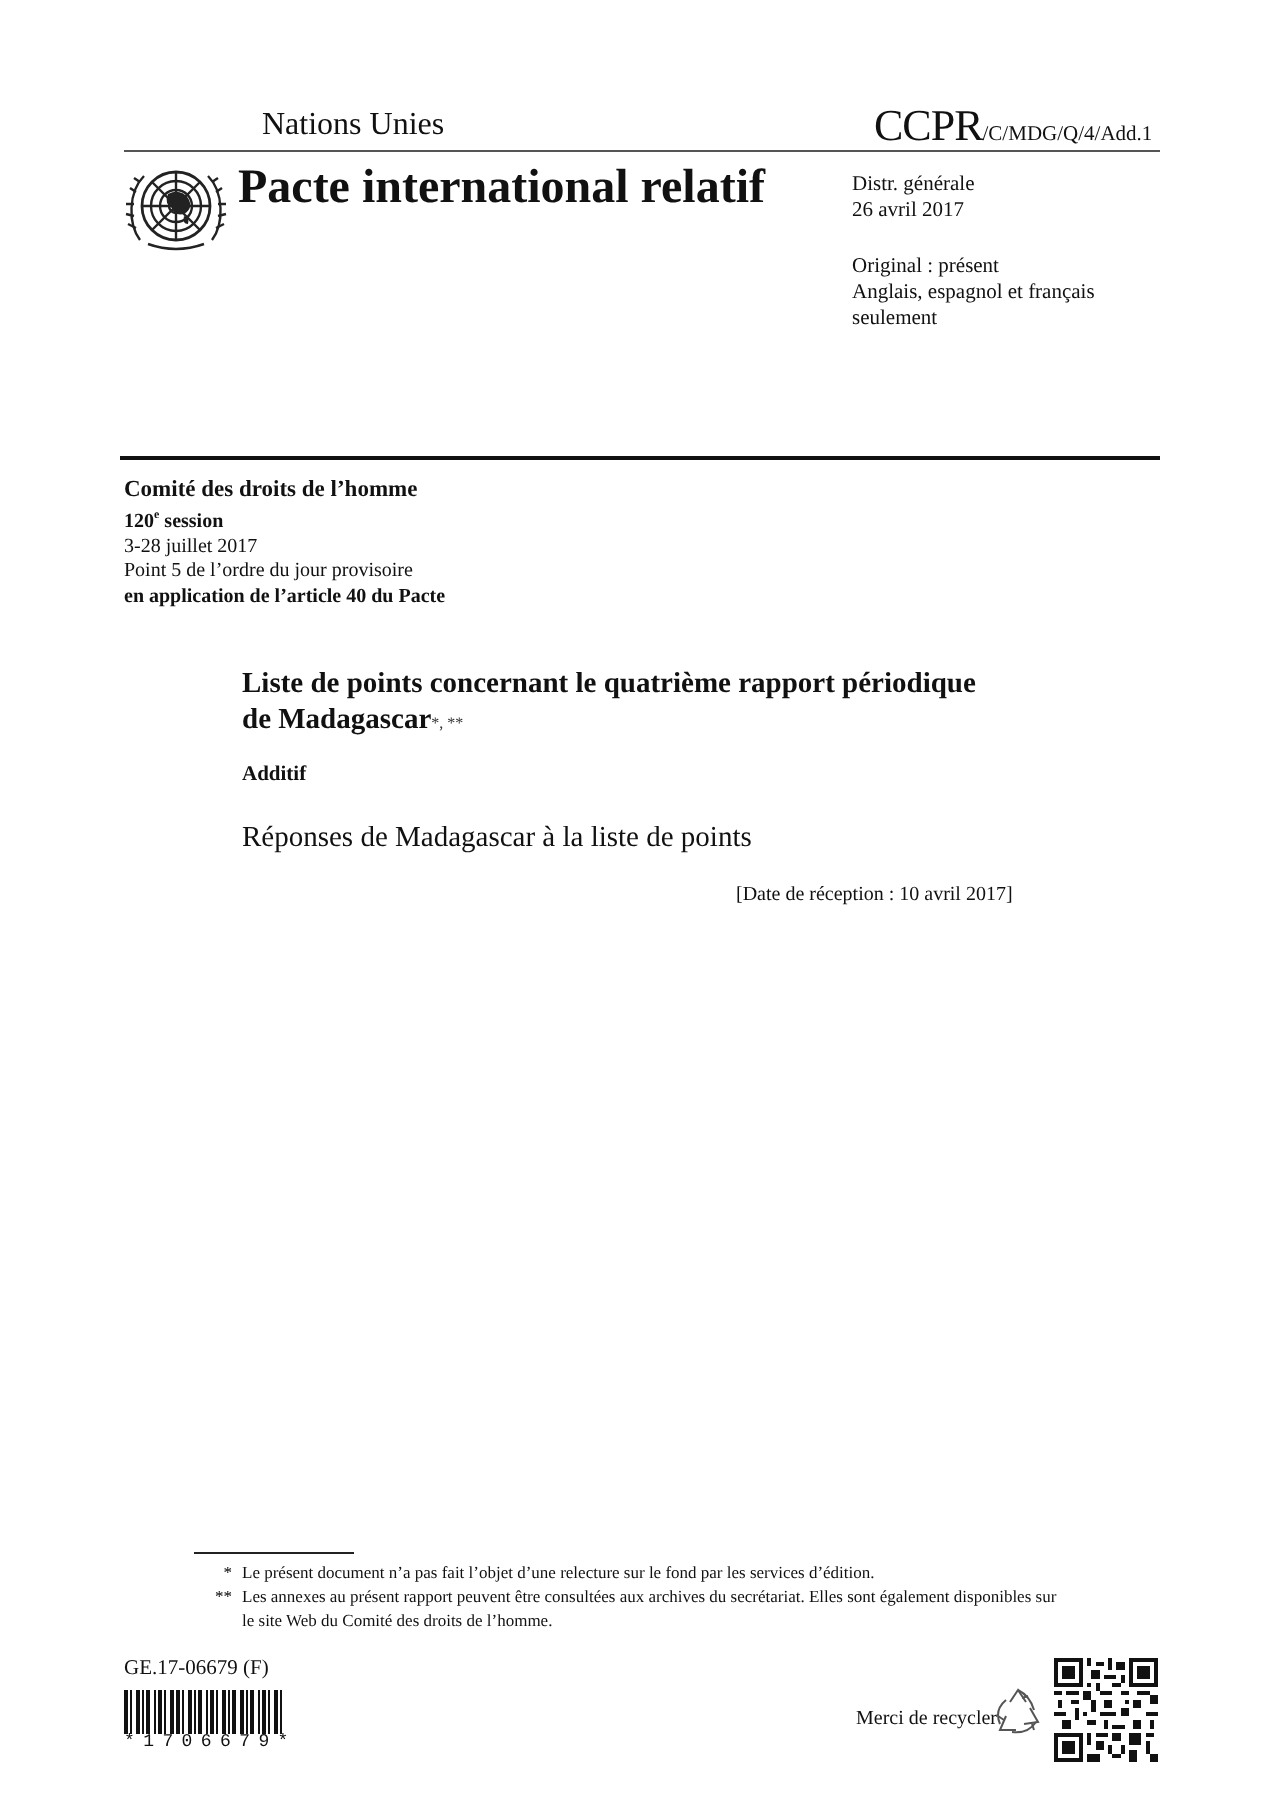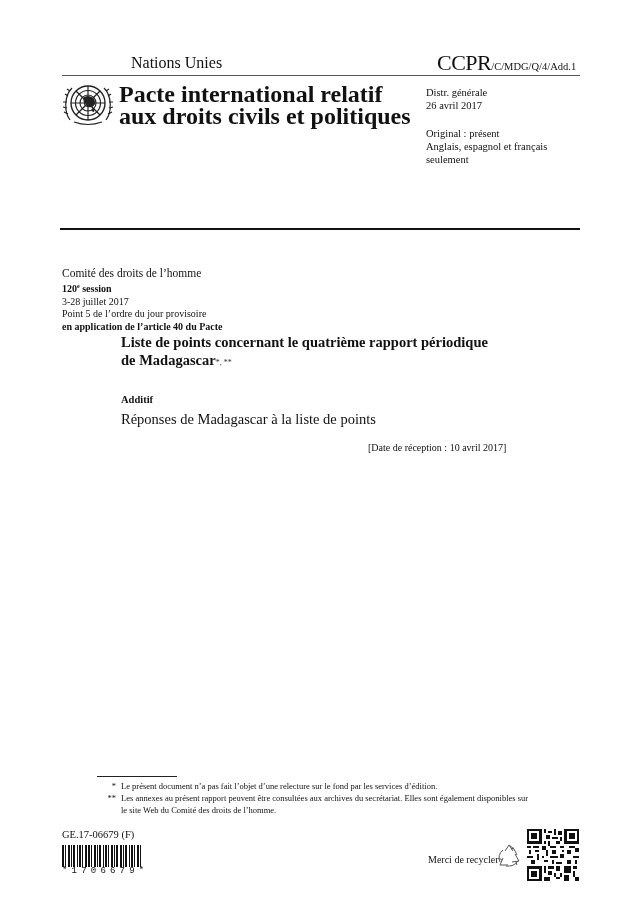--- a/index.html
+++ b/index.html
@@ -8,26 +8,26 @@
   .header-left { left: 131px; top: 54px; font-size: 16px; }
   .header-right { left: 437px; top: 50px; font-size: 22px; letter-spacing: -0.5px; white-space: nowrap; }
   .header-right .sym-suffix { font-size: 10.5px; letter-spacing: 0; }
   .rule-thin { left: 62px; top: 75px; width: 518px; height: 1px; background: #555; }
   .rule-thick { left: 60px; top: 228px; width: 520px; height: 2px; background: #111; }
   .logo { left: 62px; top: 80px; width: 52px; height: 48px; }
   .body-title { left: 119px; top: 83px; font-size: 24px; font-weight: bold; line-height: 22px; }
   .distr { left: 426px; top: 86px; font-size: 10.5px; line-height: 13px; }
   .distr .gap { height: 15px; }
   .committee { left: 62px; top: 238px; font-size: 10px; line-height: 12.5px; }
-  .committee .c-title { font-size: 11.5px; font-weight: normal; line-height: 14px; margin-top: 28px; }
+  .committee .c-title { font-size: 11.5px; font-weight: bold; line-height: 14px; }
   .committee .b { font-weight: bold; }
   .sup { font-size: 6px; vertical-align: super; }
   .doc-title { left: 121px; top: 333px; font-size: 14.5px; font-weight: bold; line-height: 18px; }
   .doc-title .stars { font-size: 8px; font-weight: normal; color: #333; }
-  .additif { left: 121px; top: 382px; font-size: 10.5px; font-weight: bold; margin-top: 12px; }
+  .additif { left: 121px; top: 382px; font-size: 10.5px; font-weight: bold; }
   .responses { left: 121px; top: 411px; font-size: 14.5px; font-weight: normal; }
   .reception { left: 368px; top: 442px; font-size: 10px; }
   .fn-rule { left: 97px; top: 776px; width: 80px; height: 1px; background: #222; }
   .footnotes { left: 94px; top: 780px; width: 440px; font-size: 8.5px; line-height: 12px; }
   .fn { display: flex; }
   .fn .mark { width: 22px; text-align: right; padding-right: 5px; flex: none; }
   .job { left: 62px; top: 829px; font-size: 10.5px; }
   .barcode { left: 62px; top: 845px; width: 86px; height: 22px; display: flex; align-items: stretch; }
   .barcode span { display: block; background: #111; }
   .barcode-text { left: 62px; top: 866px; font-size: 9px; letter-spacing: 4.2px; font-family: "Liberation Mono", monospace; }
@@ -56,21 +56,20 @@
     <line x1="9" y1="23" x2="43" y2="23"></line>
     <line x1="14" y1="11" x2="38" y2="35"></line>
     <line x1="38" y1="11" x2="14" y2="35"></line>
   </g>
   <path d="M22 17 q6 -3 10 2 q3 5 -2 8 q-5 1 -6 -3 q-4 -2 -2 -7 z M30 28 q3 1 2 4 q-3 0 -2 -4 z" fill="#222"></path>
   <path d="M12 42 q14 5 28 0" fill="none" stroke="#222" stroke-width="1.2"></path>
 </svg>
 
 <div class="abs body-title">
   <div>Pacte international relatif</div>
-  <div>aux droits civils et politiques</div>
 </div>
 
 <div class="abs distr">
   <div>Distr. générale</div>
   <div>26 avril 2017</div>
   <div class="gap"></div>
   <div>Original : présent</div>
   <div>Anglais, espagnol et français</div>
   <div>seulement</div>
 </div>

